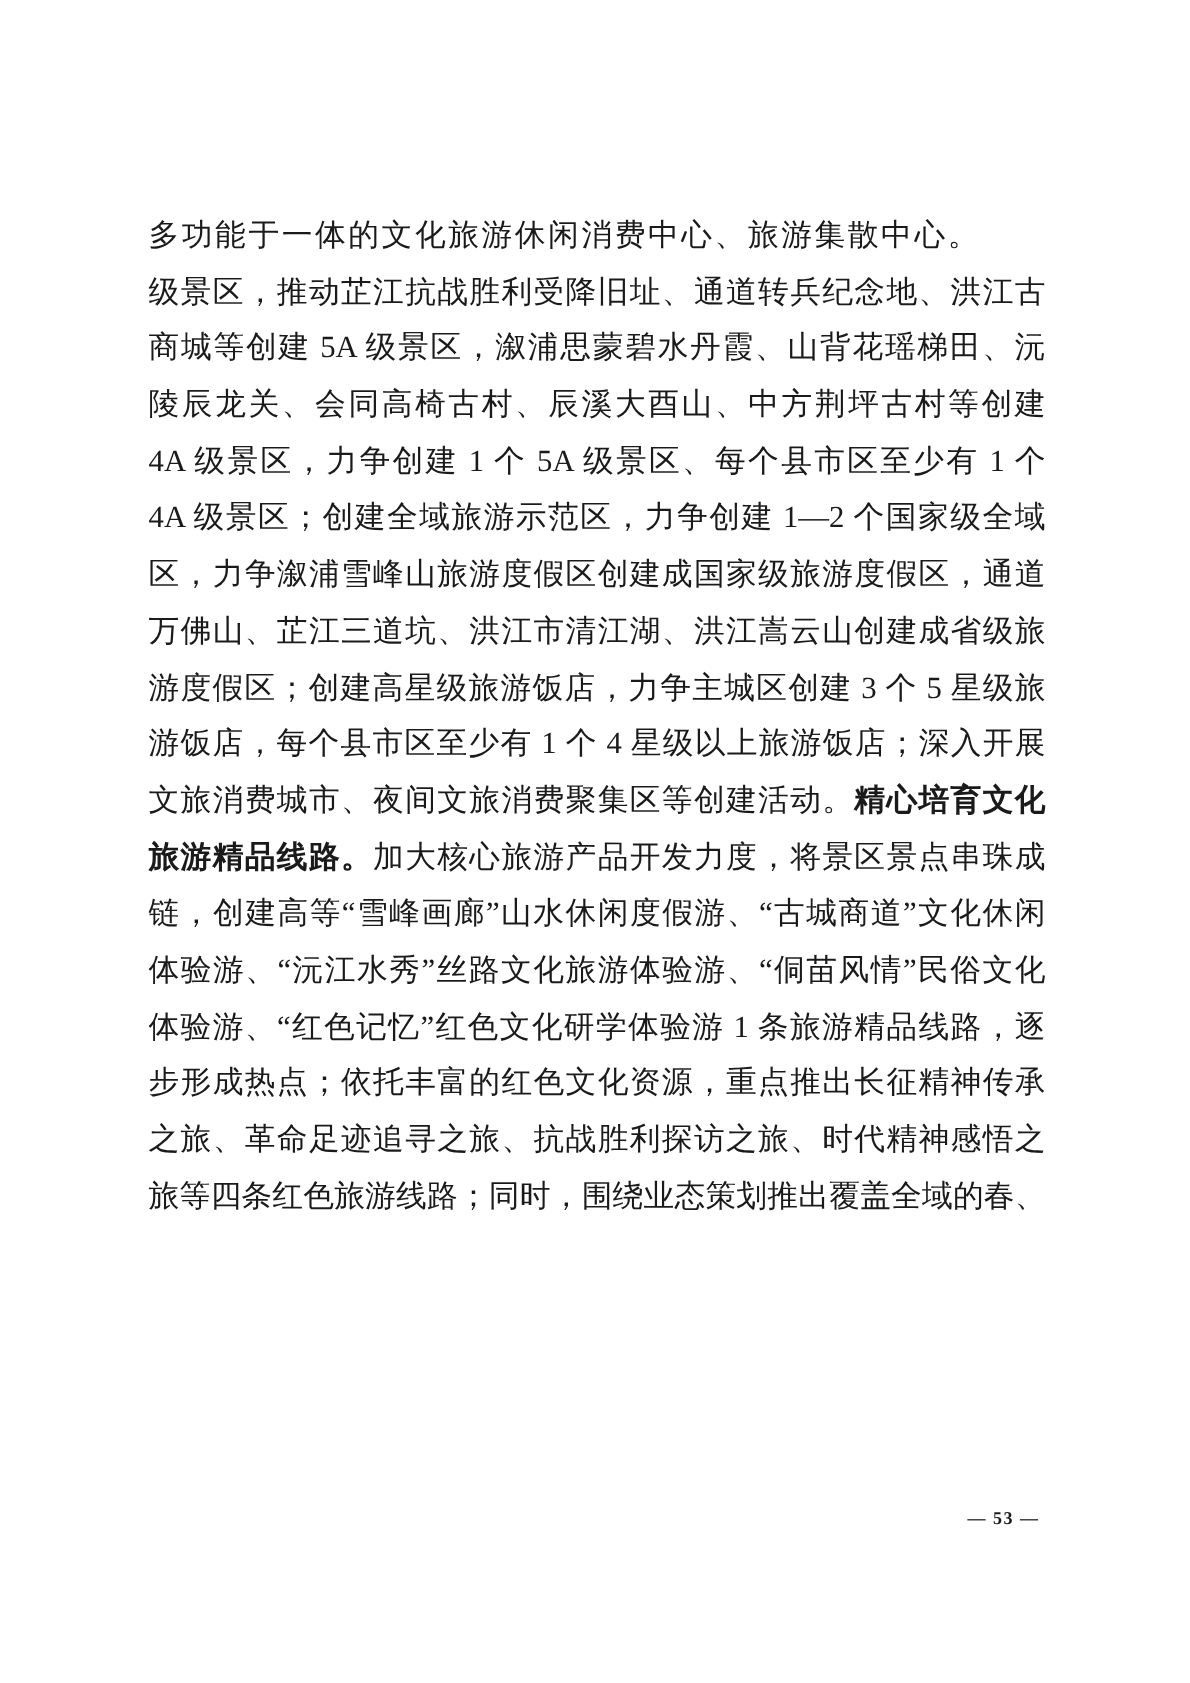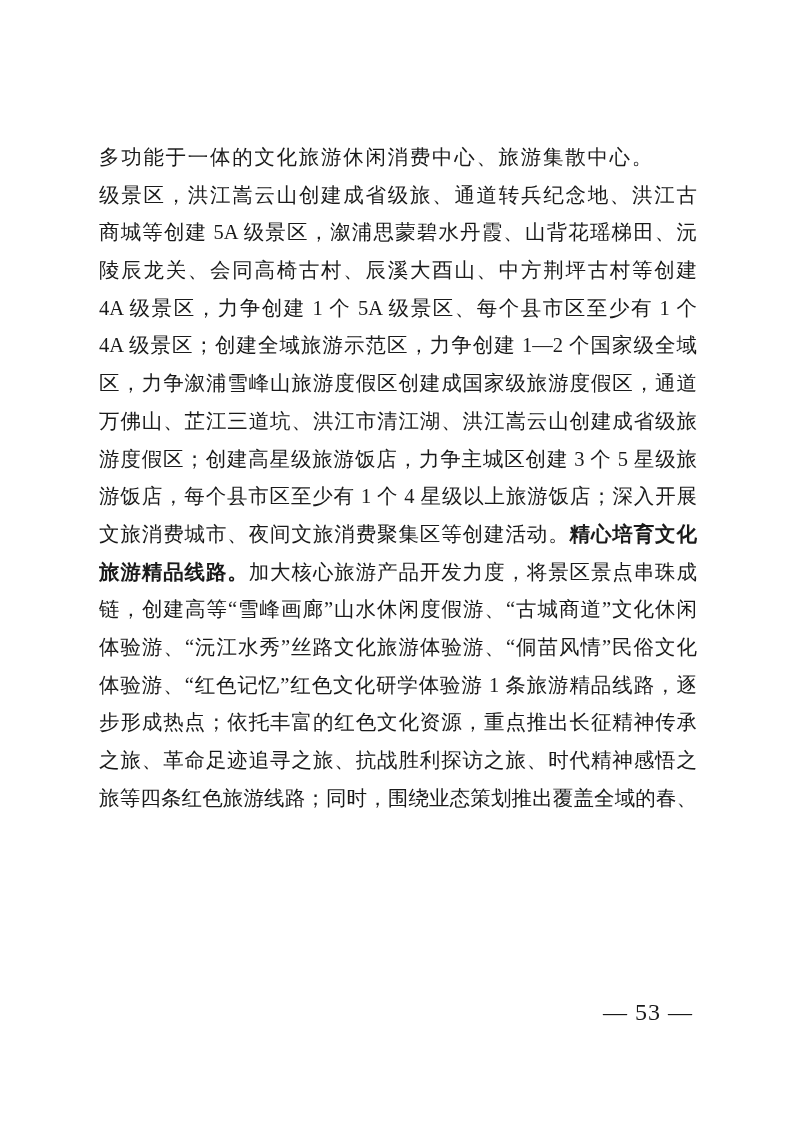--- a/index.html
+++ b/index.html
@@ -48,33 +48,34 @@
   .seg {
     font-weight: normal;
   }
   .seg.bold {
     font-weight: bold;
   }
   .page-number {
     position: absolute;
     top: 1001px;
     right: 100px;
-    font-size: 24px;
+    font-size: 12px;
     line-height: 22px;
     letter-spacing: 1px;
     color: var(--ink, #222222);
+    font-weight: bold;
   }
 </style>
 </head>
 <body>
 
 <div class="page">
   <div class="doc-body" id="doc-body">
       <div class="line para-end"><span class="seg">多功能于一体的文化旅游休闲消费中心、旅游集散中心。</span></div>
-      <div class="line justify"><span class="seg">级景区，洪江嵩云山创建成省级旅、通道转兵纪念地、洪江古</span></div>
+      <div class="line justify"><span class="seg">级景区，推动芷江抗战胜利受降旧址、通道转兵纪念地、洪江古</span></div>
       <div class="line justify"><span class="seg">商城等创建 5A 级景区，溆浦思蒙碧水丹霞、山背花瑶梯田、沅</span></div>
       <div class="line justify"><span class="seg">陵辰龙关、会同高椅古村、辰溪大酉山、中方荆坪古村等创建</span></div>
       <div class="line justify"><span class="seg">4A 级景区，力争创建 1 个 5A 级景区、每个县市区至少有 1 个</span></div>
       <div class="line justify"><span class="seg">4A 级景区；创建全域旅游示范区，力争创建 1—2 个国家级全域</span></div>
       <div class="line justify"><span class="seg">区，力争溆浦雪峰山旅游度假区创建成国家级旅游度假区，通道</span></div>
       <div class="line justify"><span class="seg">万佛山、芷江三道坑、洪江市清江湖、洪江嵩云山创建成省级旅</span></div>
       <div class="line justify"><span class="seg">游度假区；创建高星级旅游饭店，力争主城区创建 3 个 5 星级旅</span></div>
       <div class="line justify"><span class="seg">游饭店，每个县市区至少有 1 个 4 星级以上旅游饭店；深入开展</span></div>
       <div class="line justify"><span class="seg">文旅消费城市、夜间文旅消费聚集区等创建活动。</span><span class="seg bold">精心培育文化</span></div>
       <div class="line justify"><span class="seg bold">旅游精品线路。</span><span class="seg">加大核心旅游产品开发力度，将景区景点串珠成</span></div>

